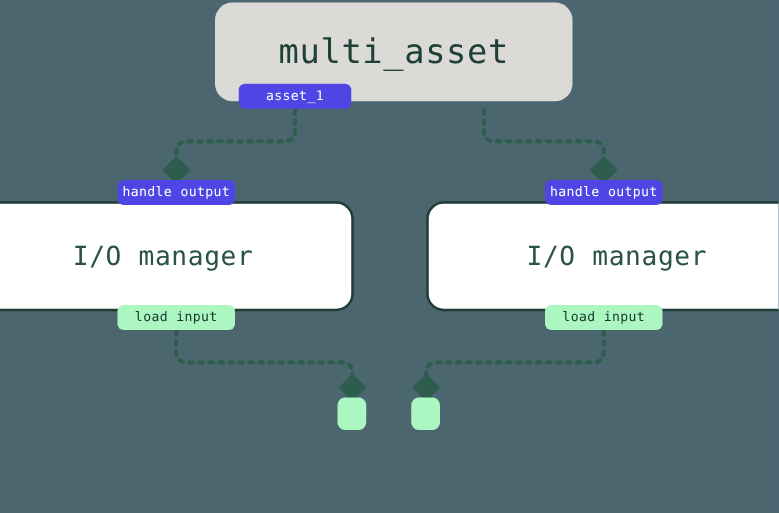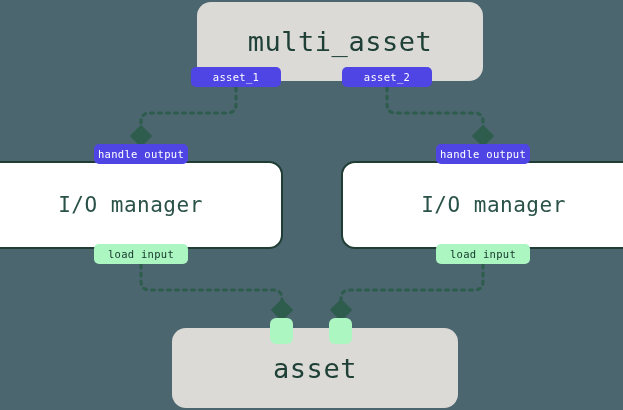--- a/index.html
+++ b/index.html
@@ -45,21 +45,20 @@
     color: #2a5248;
     font-size: 21px;
     letter-spacing: 0.5px;
   }
 
   #node-multi-asset {
     left: 172px;
     top: 2px;
     width: 286px;
     height: 79px;
-    margin-left: 25px;
   }
   #node-asset {
     left: 172px;
     top: 328px;
     width: 286px;
     height: 80px;
   }
   #node-io-left {
     left: -22px;
     top: 161px;
@@ -139,31 +138,25 @@
   </div>
 
   <div class="node node-iomanager" id="node-io-left">
     <span>I/O manager</span>
   </div>
 
   <div class="node node-iomanager" id="node-io-right">
     <span>I/O manager</span>
   </div>
 
-  <div class="node node-asset-group" id="node-asset">
-    <span>asset</span>
-  </div>
 
   <div class="badge badge-purple" id="badge-asset-1">
     <span>asset_1</span>
   </div>
 
-  <div class="badge badge-purple" id="badge-asset-2">
-    <span>asset_2</span>
-  </div>
 
   <div class="badge badge-purple" id="badge-handle-left">
     <span>handle output</span>
   </div>
 
   <div class="badge badge-purple" id="badge-handle-right">
     <span>handle output</span>
   </div>
 
   <div class="badge badge-green" id="badge-load-left">

